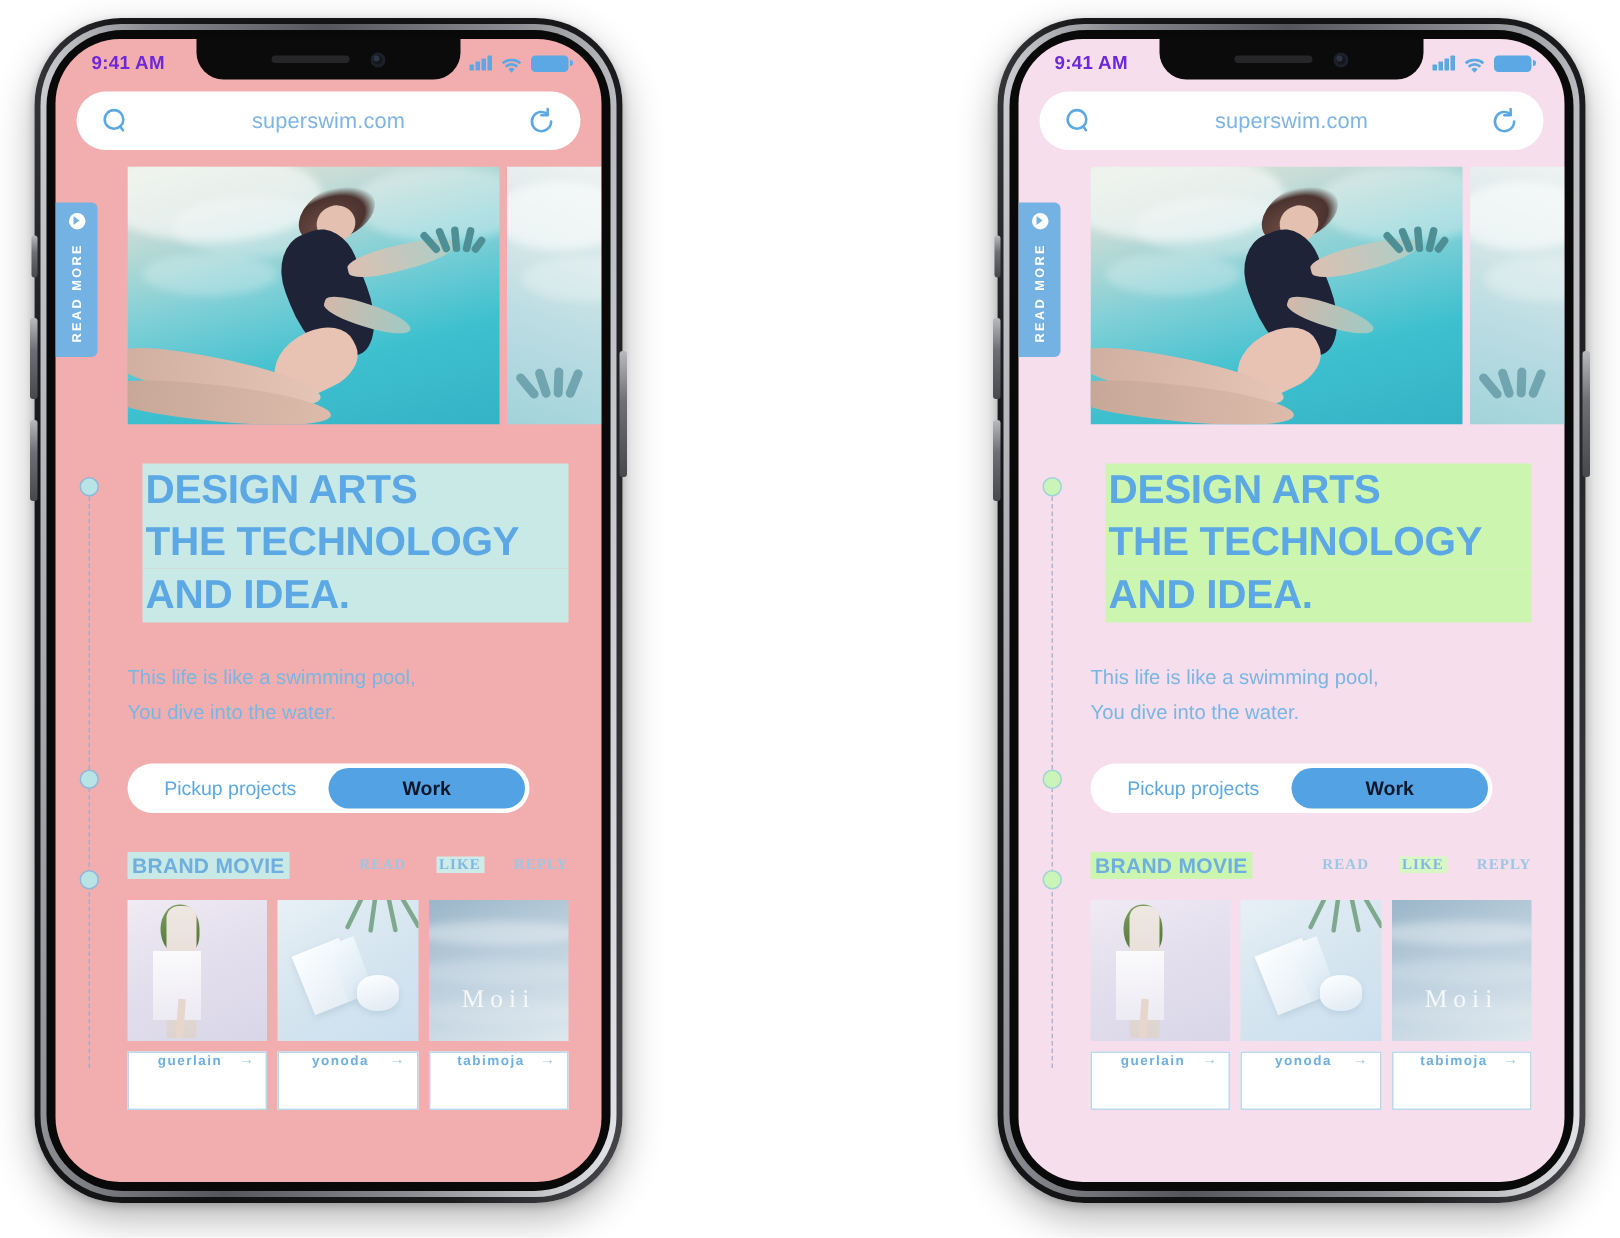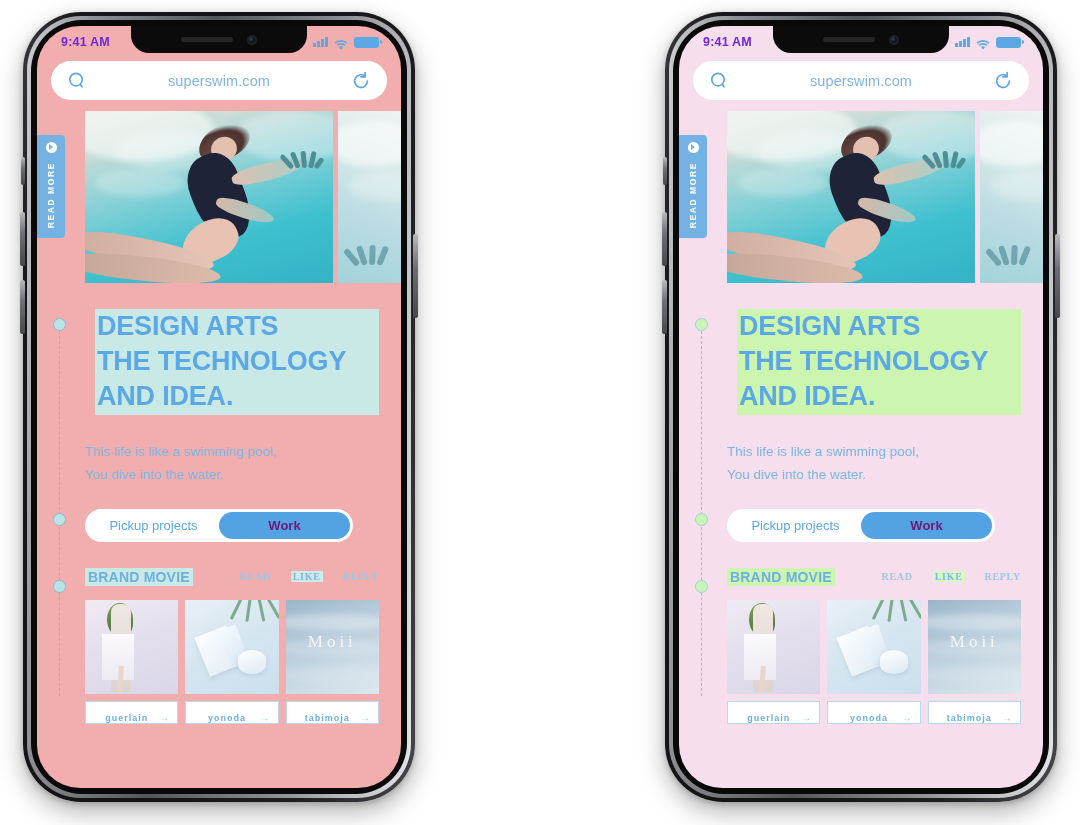--- a/index.html
+++ b/index.html
@@ -393,21 +393,21 @@
     display: flex;
     align-items: center;
     justify-content: center;
     font-size: 13px;
     font-weight: 500;
     color: #5BA8E5;
     border-radius: 16px;
   }
   .pill-item.active {
     background: #53A3E4;
-    color: #701a75;
+    color: #0f172a;
     font-weight: bold;
   }
 
   
   .movie-row {
     margin-top: 26px;
     display: flex;
     align-items: center;
   }
   .movie-title {
@@ -517,35 +517,35 @@
 
   .t3-wave {
     position:absolute; left:-10%;
     width:120%; height:16px;
     background: rgba(255,255,255,.35);
     border-radius:50%;
     filter: blur(3px);
   }
   .t3-word {
     position:absolute;
-    left:0; right:0; top:32px;
+    left:0; right:0; top:56px;
     text-align:center;
     font-family: "Liberation Serif", serif;
     font-size: 17px;
     letter-spacing: 4px;
     color: rgba(255,255,255,.80);
   }
 
   .brand-btn {
     margin-top: 7px;
-    height: 23px;
+    height: 39px;
     background: #ffffff;
     border: 1px solid #BBD8EC;
     display: flex;
-    align-items: flex-end;
+    align-items: flex-start;
     padding: 0 8px;
   }
   .brand-name {
     flex: 1;
     text-align: center;
     font-size: 9px;
     font-weight: bold;
     letter-spacing: 1px;
     color: #6FAFE0;
   }

